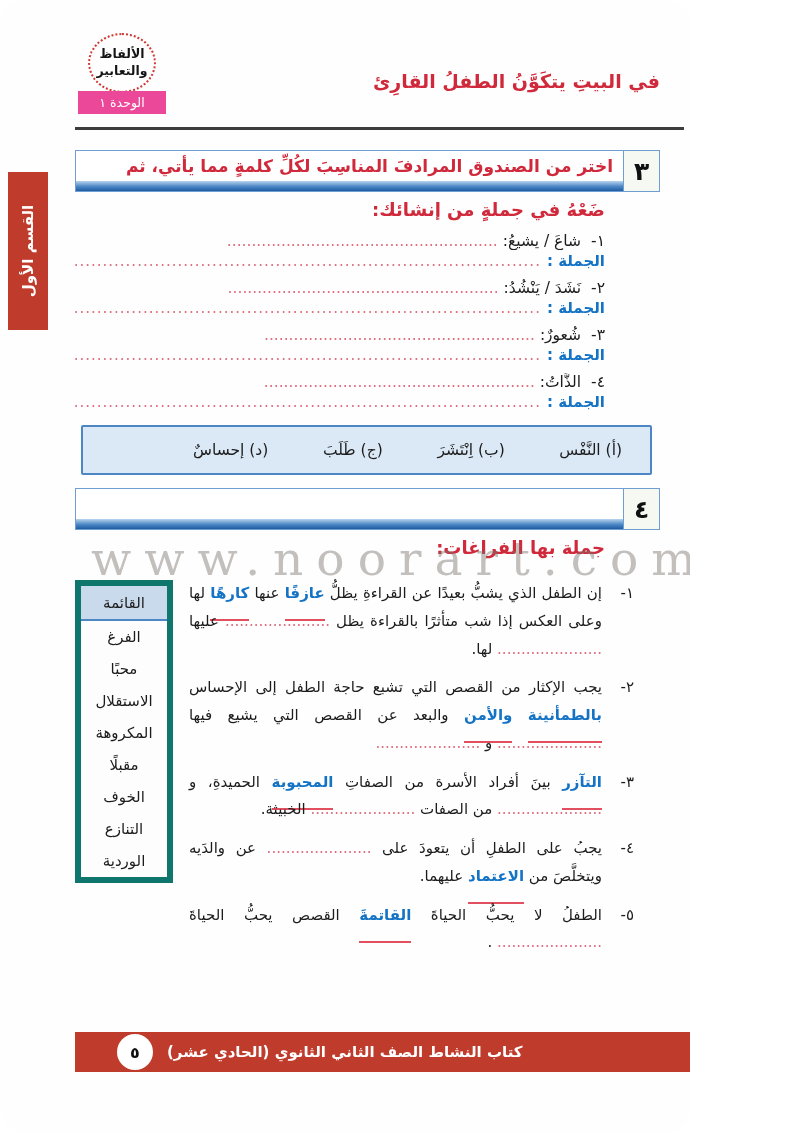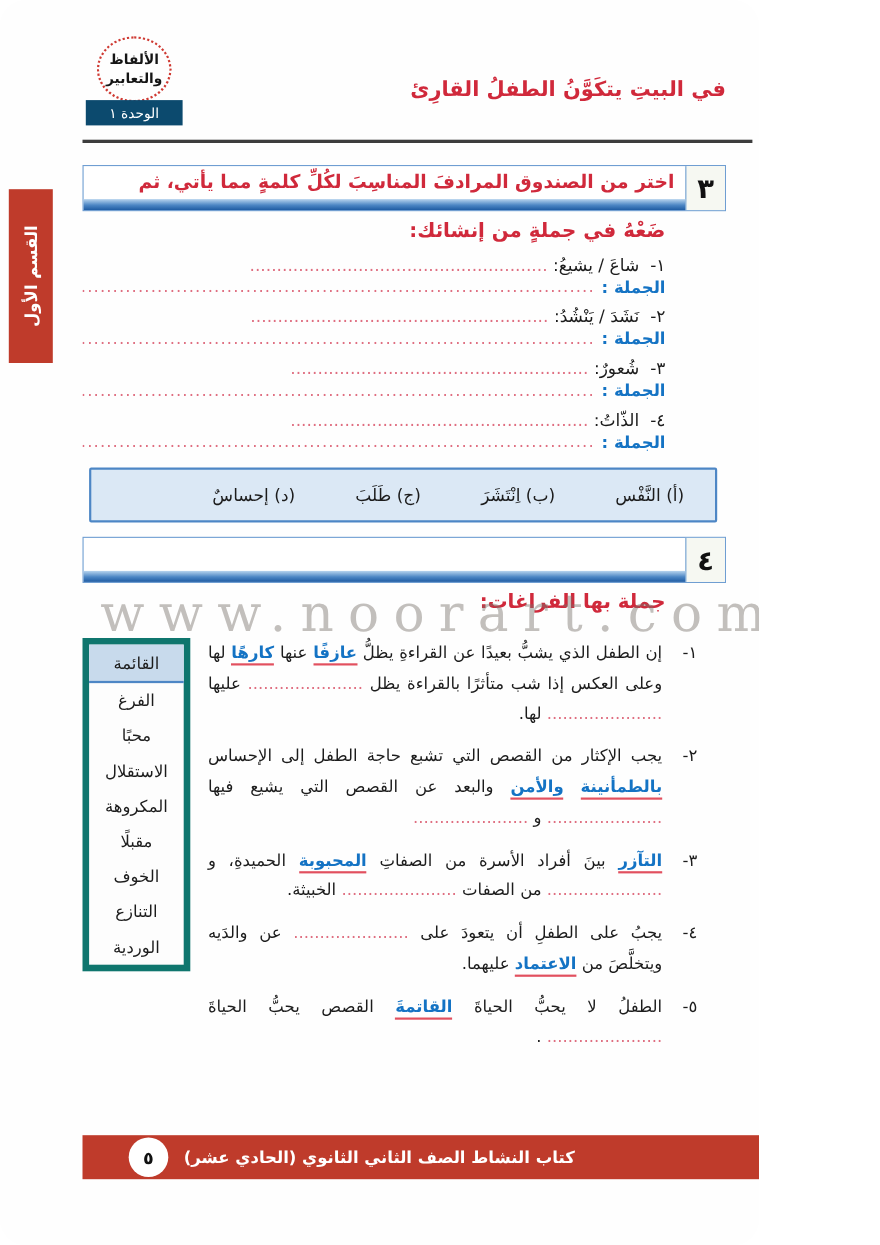--- a/index.html
+++ b/index.html
@@ -6,21 +6,21 @@
   html,body { width:800px; height:1132px; }
   body { background:#ffffff; font-family:"DejaVu Sans", sans-serif; color:#1c1c1c; }
   .page { position:relative; width:690px; height:1132px; overflow:hidden; background:#fefefe;border-radius:23px; }
 
   
   .header-rule { position:absolute; top:127px; left:75px; right:6px; height:2.5px; background:#3d3d3d; }
   .badge-circle { position:absolute; left:88px; top:33px; width:68px; height:60px;
     border:2.5px dotted #cf3a33; border-radius:50%;
     display:flex; flex-direction:column; align-items:center; justify-content:center;
     font-weight:bold; font-size:12.5px; color:#151515; line-height:1.35; z-index:2; direction:rtl; }
-  .badge-unit { position:absolute; left:78px; top:91px; width:88px; height:23px; background:#0c4a6e;
+  .badge-unit { position:absolute; left:78px; top:91px; width:88px; height:23px; background:#ec4899;
     color:#fff; font-size:12.5px; display:flex; align-items:center; justify-content:center; z-index:3; direction:rtl; }
   .page-title { position:absolute; right:30px; top:70px; color:#d0293b; font-size:19px; font-weight:bold; direction:rtl; }
 
   
   .side-tab { position:absolute; left:8px; top:172px; width:40px; height:158px; background:#bf3b2b;
     display:flex; align-items:center; justify-content:center; }
   .side-tab span { transform:rotate(-90deg); white-space:nowrap; color:#fff; font-weight:bold; font-size:15px; direction:rtl; }
 
   
   .content { position:absolute; left:75px; right:30px; top:150px; direction:rtl; }
@@ -36,21 +36,21 @@
 
   .ex3-rows { margin-top:12px; }
   .w-row { display:flex; align-items:baseline; margin:9px 55px 2px 0; width:390px;
     white-space:nowrap; overflow:hidden; font-size:15.5px; }
   .w-num { margin-left:10px; }
   .j-row { display:flex; align-items:baseline; margin:2px 55px 9px 0; font-size:15px; }
   .j-label { color:#1473c4; font-weight:bold; margin-left:6px; white-space:nowrap; }
   .j-dots { flex:1; overflow:hidden; white-space:nowrap; color:#df6e80; letter-spacing:1px; }
 
   .sg-x { color:#1c1c1c;margin-top:24px; }
-  .sg-k { color:#1473c4; font-weight:bold; border-bottom:2px solid #e2505f; padding-bottom:1px; }
+  .sg-k { color:#1473c4; font-weight:bold; border-bottom:2px solid #e2505f; padding-bottom:17px; }
   .sg-b { color:#df6e80; letter-spacing:1px; }
 
   .opt-box { margin:14px 8px 0 6px; height:50px; border:2px solid #4d86c5; background:#dbe8f5;
     border-radius:2px; display:flex; align-items:center; justify-content:space-between;
     padding:0 28px 0 110px; font-size:15.5px; }
   .opt-item { white-space:nowrap; }
 
   .ex4-wrap { margin-top:13px; }
   .ex4-body { display:flex; margin-top:22px; gap:16px; }
   .ex4-items { flex:1; padding-right:26px; }

